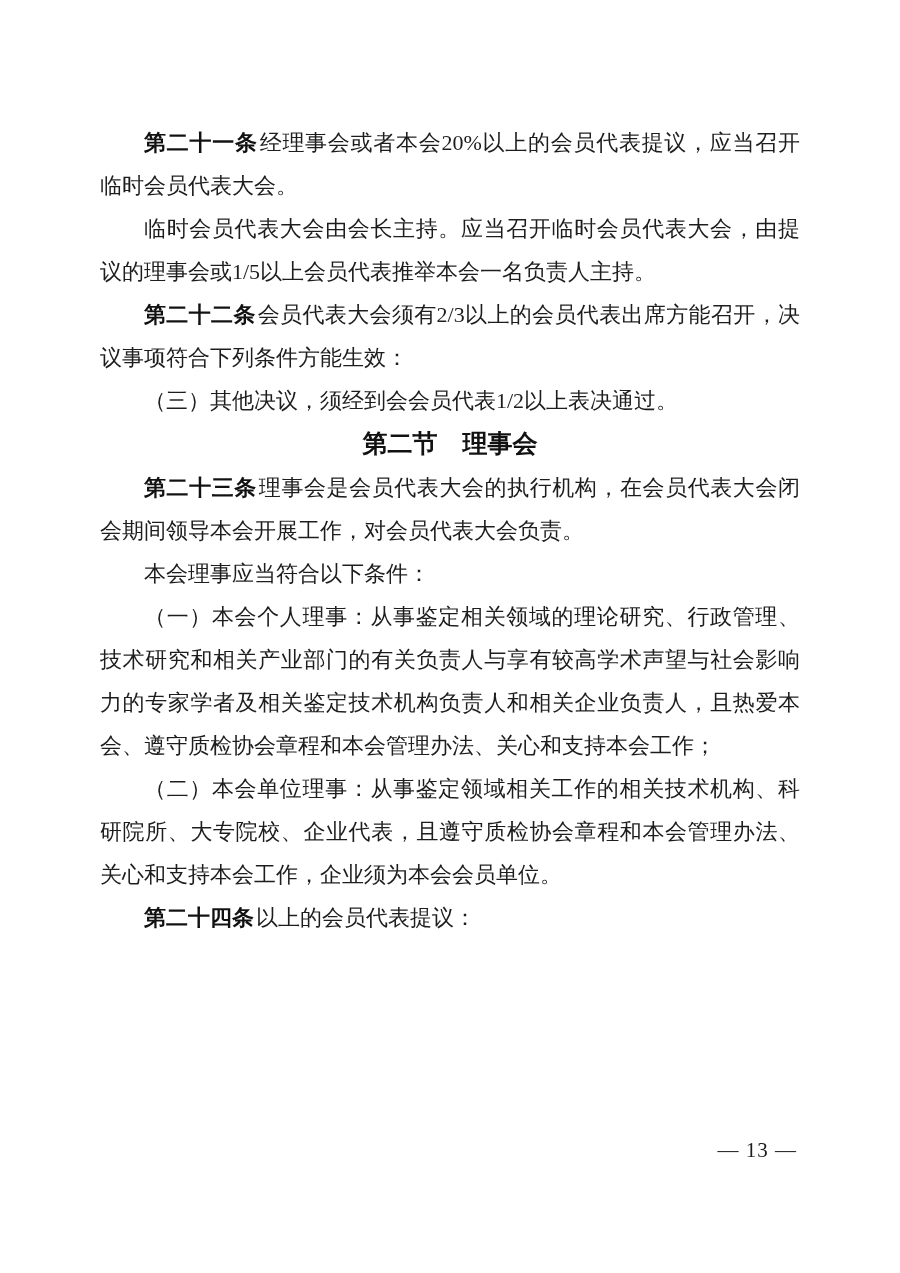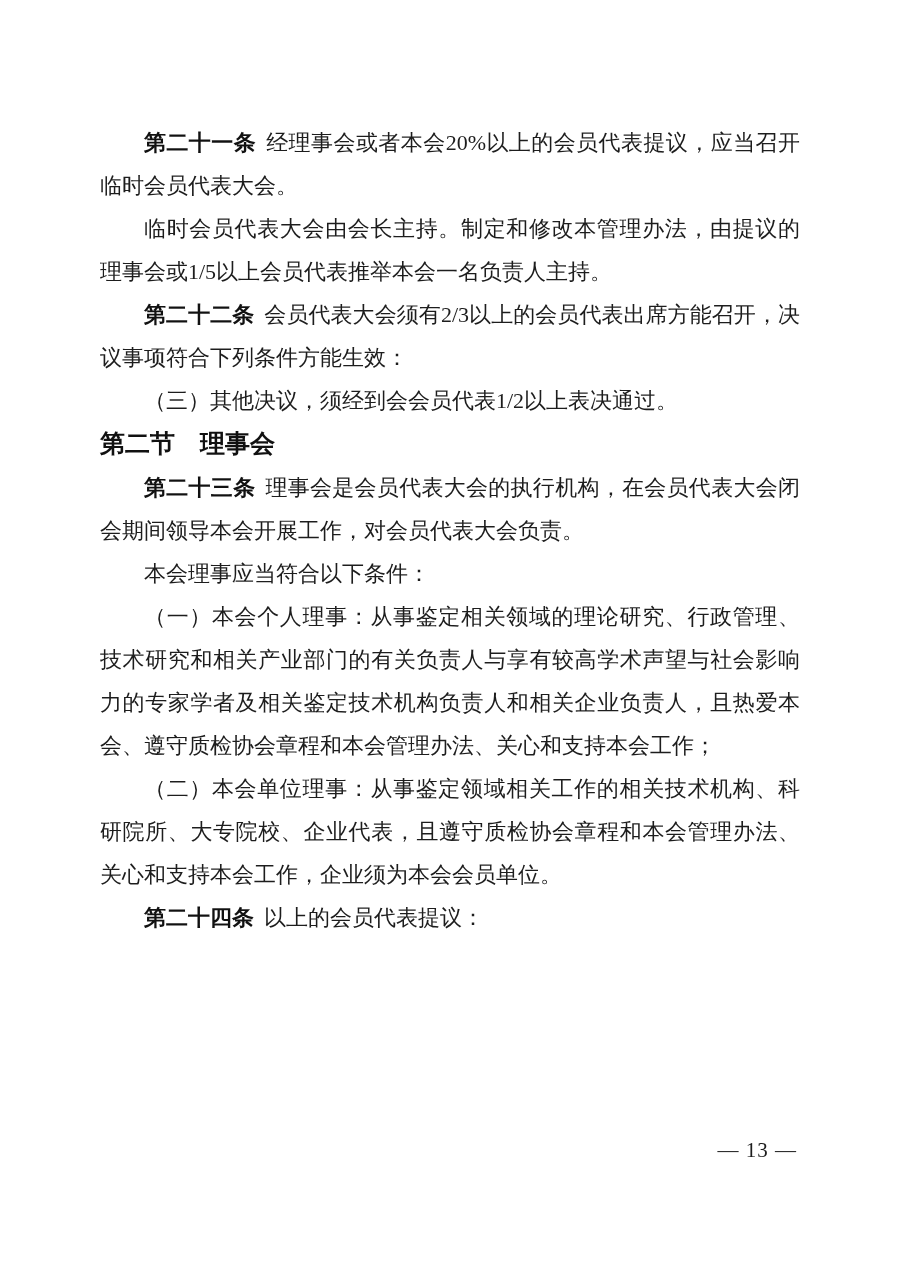--- a/index.html
+++ b/index.html
@@ -25,48 +25,48 @@
     margin: 0;
     font-size: 22px;
     line-height: 43px;
     color: #1d1d1d;
     text-align: justify;
     text-indent: 44px; 
   }
   .para .lead {
     font-weight: 700;
     color: #111111;
-    margin-right: 10px;
+    margin-right: 2px;
   }
   .section-heading {
     margin: 0;
     font-size: 25px;
     line-height: 44px;
     font-weight: 700;
-    text-align: left;
+    text-align: center;
     text-indent: 0;
     color: #111111;
   }
   .footer {
     position: absolute;
     top: 1138px;
     right: 103px;
     font-size: 21px;
     letter-spacing: 1px;
     color: #1d1d1d;
     margin-left: 16px;
   }
 </style>
 </head>
 <body>
 
 <div class="page">
   <div class="content" id="content">
       <p class="para"><b class="lead">第二十一条</b><span>经理事会或者本会20%以上的会员代表提议，应当召开临时会员代表大会。</span></p>
-      <p class="para"><span>临时会员代表大会由会长主持。制定和修改本管理办法，由提议的理事会或1/5以上会员代表推举本会一名负责人主持。</span></p>
+      <p class="para"><span>临时会员代表大会由会长主持。应当召开临时会员代表大会，由提议的理事会或1/5以上会员代表推举本会一名负责人主持。</span></p>
       <p class="para"><b class="lead">第二十二条</b><span>会员代表大会须有2/3以上的会员代表出席方能召开，决议事项符合下列条件方能生效：</span></p>
       <p class="para"><span>（三）其他决议，须经到会会员代表1/2以上表决通过。</span></p>
       <h2 class="section-heading">第二节　理事会</h2>
       <p class="para"><b class="lead">第二十三条</b><span>理事会是会员代表大会的执行机构，在会员代表大会闭会期间领导本会开展工作，对会员代表大会负责。</span></p>
       <p class="para"><span>本会理事应当符合以下条件：</span></p>
       <p class="para"><span>（一）本会个人理事：从事鉴定相关领域的理论研究、行政管理、技术研究和相关产业部门的有关负责人与享有较高学术声望与社会影响力的专家学者及相关鉴定技术机构负责人和相关企业负责人，且热爱本会、遵守质检协会章程和本会管理办法、关心和支持本会工作；</span></p>
       <p class="para"><span>（二）本会单位理事：从事鉴定领域相关工作的相关技术机构、科研院所、大专院校、企业代表，且遵守质检协会章程和本会管理办法、关心和支持本会工作，企业须为本会会员单位。</span></p>
       <p class="para"><b class="lead">第二十四条</b><span>以上的会员代表提议：</span></p>
     </div>
   <div class="footer">— 13 —</div>

